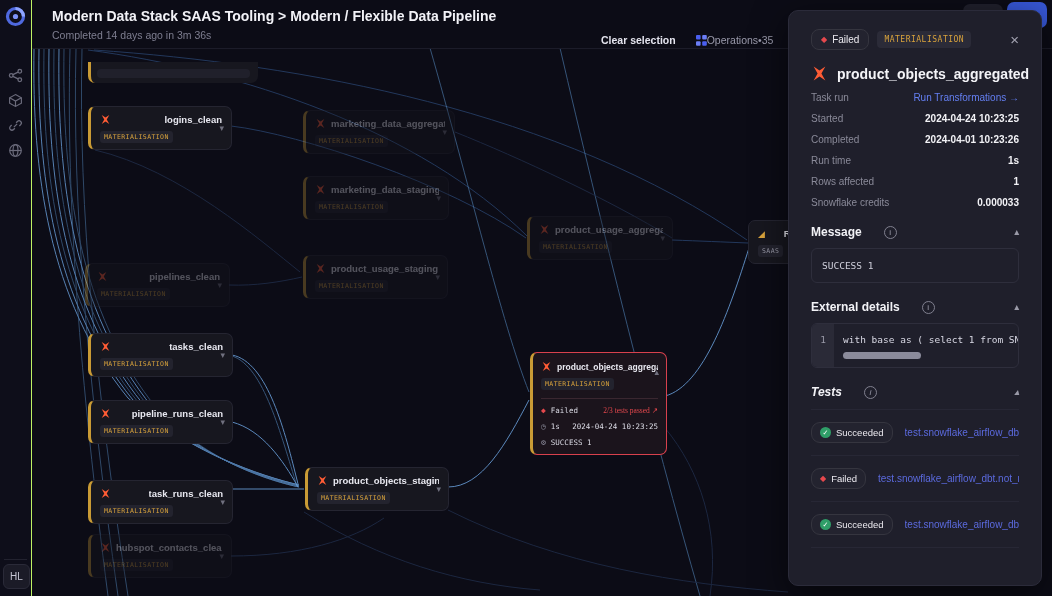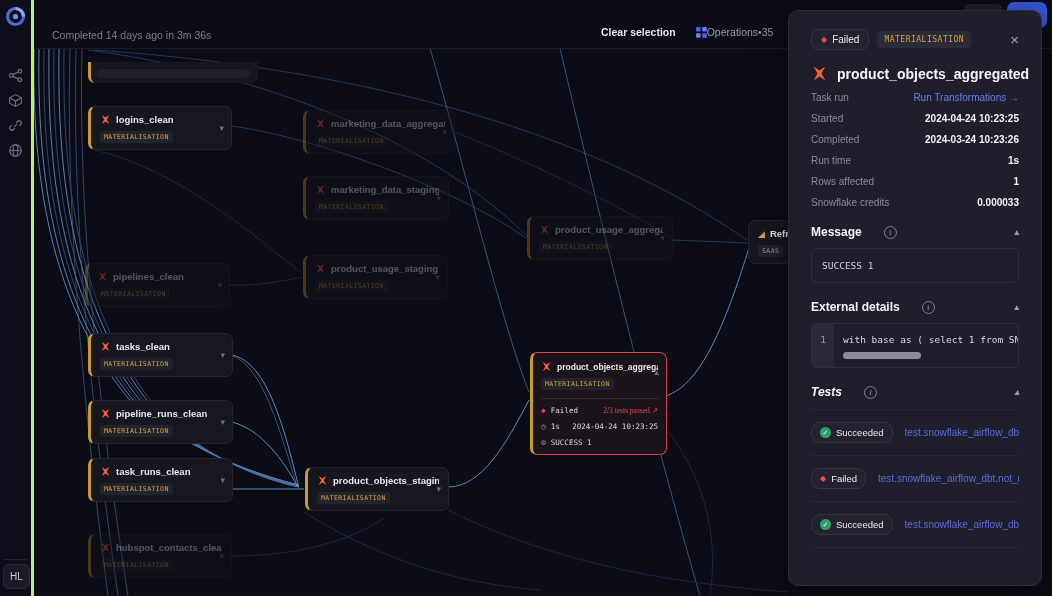--- a/index.html
+++ b/index.html
@@ -3,47 +3,47 @@
 <meta charset="utf-8">
 <style>
   html,body{margin:0;padding:0;}
   body{
     width:1052px;height:596px;position:relative;overflow:hidden;
     background:#0c0c16;color:#e8e8f0;
     font-family:"Liberation Sans",sans-serif;
   }
 
   
-  .sidebar{position:absolute;left:0;top:0;width:31px;height:596px;background:#0e0e1a;border-right:3px solid #bef264;z-index:6;}
+  .sidebar{position:absolute;left:0;top:0;width:31px;height:596px;background:#0e0e1a;border-right:1px solid #bef264;z-index:6;}
   .logo{position:absolute;top:5px;left:4px;}
   .side-icons{position:absolute;top:68px;left:0;width:31px;display:flex;flex-direction:column;align-items:center;gap:10px;}
   .side-icon{width:15px;height:15px;display:block;opacity:.75;}
   .side-divider{position:absolute;bottom:36px;left:4px;width:23px;height:1px;background:#22222f;}
   .avatar{position:absolute;bottom:7px;left:3px;width:25px;height:23px;background:#1b1b27;border:1px solid #2a2a38;border-radius:6px;
     font-size:10px;color:#c6c6d4;display:flex;align-items:center;justify-content:center;}
 
   
   .header{position:absolute;left:31px;top:0;width:1021px;height:48px;background:#0c0c16;border-bottom:1px solid #1c1c29;z-index:4;}
   .h-title{position:absolute;left:21px;top:8px;font-size:14px;font-weight:bold;color:#f2f2f7;white-space:nowrap;}
   .h-sub{position:absolute;left:21px;top:29px;font-size:10.5px;color:#7e7e90;}
-  .h-right{position:absolute;left:570px;top:8px;height:48px;display:flex;align-items:center;gap:20px;}
+  .h-right{position:absolute;left:570px;top:16px;height:48px;display:flex;align-items:center;gap:20px;}
   .h-clear{font-size:10.5px;color:#e4e4ee;font-weight:bold;cursor:pointer;}
   .chip{display:flex;align-items:center;font-size:10.5px;color:#9a9aab;}
   .gcheck{width:11px;height:11px;border-radius:50%;background:#2f9e68;color:#fff;font-size:7px;display:flex;align-items:center;justify-content:center;flex:0 0 auto;}
   .btn-dark{position:absolute;left:963px;top:4px;width:40px;height:24px;background:#20202c;border-radius:7px;z-index:5;}
   .btn-blue{position:absolute;left:1007px;top:2px;width:40px;height:26px;background:#3757d6;border-radius:7px;z-index:5;}
 
   
   .edges{position:absolute;left:0;top:0;z-index:1;}
   .edges path{fill:none;stroke-width:1;}
 
   
   .node{position:absolute;z-index:2;background:#17171f;border:1px solid #252531;border-left:3px solid #c99b35;
     border-radius:7px;padding:7px 9px 6px 9px;box-sizing:border-box;}
-  .trow{display:flex;align-items:center;gap:5px;}
+  .trow{display:flex;align-items:center;gap:5px;justify-content:space-between;}
   .dbt{width:11px;height:11px;flex:0 0 auto;}
   .lbl{font-size:9.5px;font-weight:bold;color:#e8e8f0;white-space:nowrap;overflow:hidden;}
   .chev{position:absolute;right:7px;top:50%;transform:translateY(-50%);color:#70707f;font-size:9px;cursor:pointer;}
   .nbadge{display:inline-block;margin-top:5px;background:#23232e;color:#d9a33c;font-family:"DejaVu Sans Mono",monospace;
     font-size:6.5px;letter-spacing:.4px;padding:2px 4px;border-radius:3px;}
   .tbadge{display:inline-block;margin-top:5px;background:#23232e;color:#9a9aa8;font-family:"DejaVu Sans Mono",monospace;
     font-size:6.5px;letter-spacing:.4px;padding:2px 4px;border-radius:3px;}
   .dim{opacity:.32;}
   .node-partial{position:absolute;left:88px;top:62px;width:167px;height:21px;z-index:2;background:#17171f;
     border-left:3px solid #c99b35;border-radius:0 0 7px 7px;}
@@ -166,20 +166,21 @@
       <circle cx="7" cy="7" r="5.4"></circle>
         <ellipse cx="7" cy="7" rx="2.3" ry="5.4"></ellipse>
         <path d="M1.6 7 H12.4"></path>
     </svg>
   </div>
   <div class="side-divider"></div>
   <div class="avatar">HL</div>
 </div>
 
 <div class="header">
+  <div class="h-title">Modern Data Stack SAAS Tooling &gt; Modern / Flexible Data Pipeline</div>
   <div class="h-sub">Completed 14 days ago in 3m 36s</div>
   <div class="h-right">
     <span class="h-clear">Clear selection</span>
     <span class="chip">
       <svg width="11" height="11" viewBox="0 0 11 11">
         <rect x="0" y="0" width="4.6" height="4.6" rx="1" fill="#4a5ff0"></rect>
           <rect x="6.2" y="0" width="4.6" height="4.6" rx="1" fill="#6b7df5"></rect>
         <rect x="0" y="6.2" width="4.6" height="4.6" rx="1" fill="#6b7df5"></rect>
           <rect x="6.2" y="6.2" width="4.6" height="4.6" rx="1" fill="#4a5ff0"></rect>
       </svg>
@@ -290,21 +291,21 @@
   <div class="trow">
       <svg class="dbt" viewBox="0 0 16 16">
         <path d="M2.5 1.5 L8 5.2 L13.5 1.5 L9.8 8 L13.5 14.5 L8 10.8 L2.5 14.5 L6.2 8 Z" fill="#ff5c35"></path>
       </svg>
   <span class="lbl">pipeline_runs_clean</span>
     </div>
   <span class="chev">▾</span>
   <span class="nbadge">MATERIALISATION</span>
 </div>
 
-<div class="node" style="left:88px;top:458px;width:145px;">
+<div class="node" style="left:88px;top:480px;width:145px;">
   <div class="trow">
       <svg class="dbt" viewBox="0 0 16 16">
         <path d="M2.5 1.5 L8 5.2 L13.5 1.5 L9.8 8 L13.5 14.5 L8 10.8 L2.5 14.5 L6.2 8 Z" fill="#ff5c35"></path>
       </svg>
   <span class="lbl">task_runs_clean</span>
     </div>
   <span class="chev">▾</span>
   <span class="nbadge">MATERIALISATION</span>
 </div>
 
@@ -383,21 +384,21 @@
     <div class="kv">
         <span class="k">Task run</span>
       <span class="v link">Run Transformations →</span>
       </div>
     <div class="kv">
         <span class="k">Started</span>
       <span class="v">2024-04-24 10:23:25</span>
       </div>
     <div class="kv">
         <span class="k">Completed</span>
-      <span class="v">2024-03-24 10:23:26</span>
+      <span class="v">2024-04-01 10:23:26</span>
       </div>
     <div class="kv">
         <span class="k">Run time</span>
       <span class="v">1s</span>
       </div>
     <div class="kv">
         <span class="k">Rows affected</span>
       <span class="v">1</span>
       </div>
     <div class="kv">

